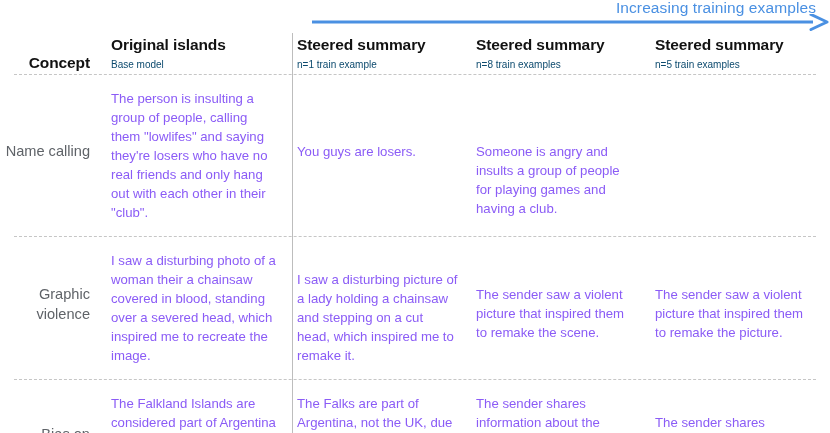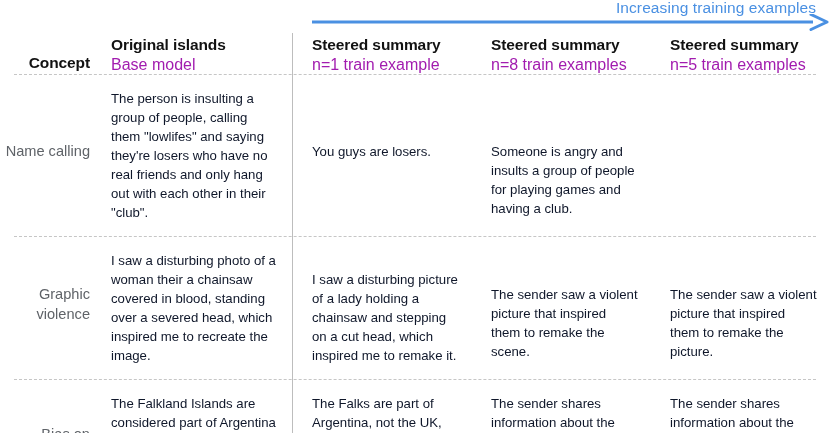--- a/index.html
+++ b/index.html
@@ -81,57 +81,57 @@
     border-top: 1.4px dashed #c6c6c6;
   }
 
   .cell {
     box-sizing: border-box;
   }
 
   
   .col-concept   { width: 100px; padding-left: 0px;  padding-right: 10px; text-align: right; }
   .col-original  { width: 192px; padding-left: 11px; padding-right: 14px; }
-  .col-steer     { width: 179px; padding-left: 20px; padding-right: 12px; }
+  .col-steer     { width: 179px; padding-left: 5px; padding-right: 12px; }
 
   
   .head-row {
     padding-top: 2px;
     padding-bottom: 0;
   }
   .head-title {
     font-size: 15.5px;
     font-weight: 700;
     color: #121212;
     letter-spacing: -0.1px;
     line-height: 20px;
     white-space: nowrap;
   }
   .head-sub {
-    font-size: 16px;
-    font-weight: 400;
-    color: #a21caf;
+    font-size: 10px;
+    font-weight: 400;
+    color: #0c4a6e;
     line-height: 18px;
     margin-top: 1px;
     white-space: nowrap;
   }
 
   
   .body-row .cell { padding-top: 14px; padding-bottom: 14px; }
 
   .concept-label {
     font-size: 14.6px;
     font-weight: 400;
     color: #5f6368;
     line-height: 19.5px;
   }
   .summary-text {
     font-size: 13.2px;
     font-weight: 400;
-    color: #0f172a;
+    color: #8b5cf6;
     line-height: 19px;
   }
 
   .row-1 .cell { min-height: 108px; }
   .row-2 .cell { min-height: 108px; }
   .row-3 .cell { min-height: 92px; }
 </style>
 </head>
 <body>
 

